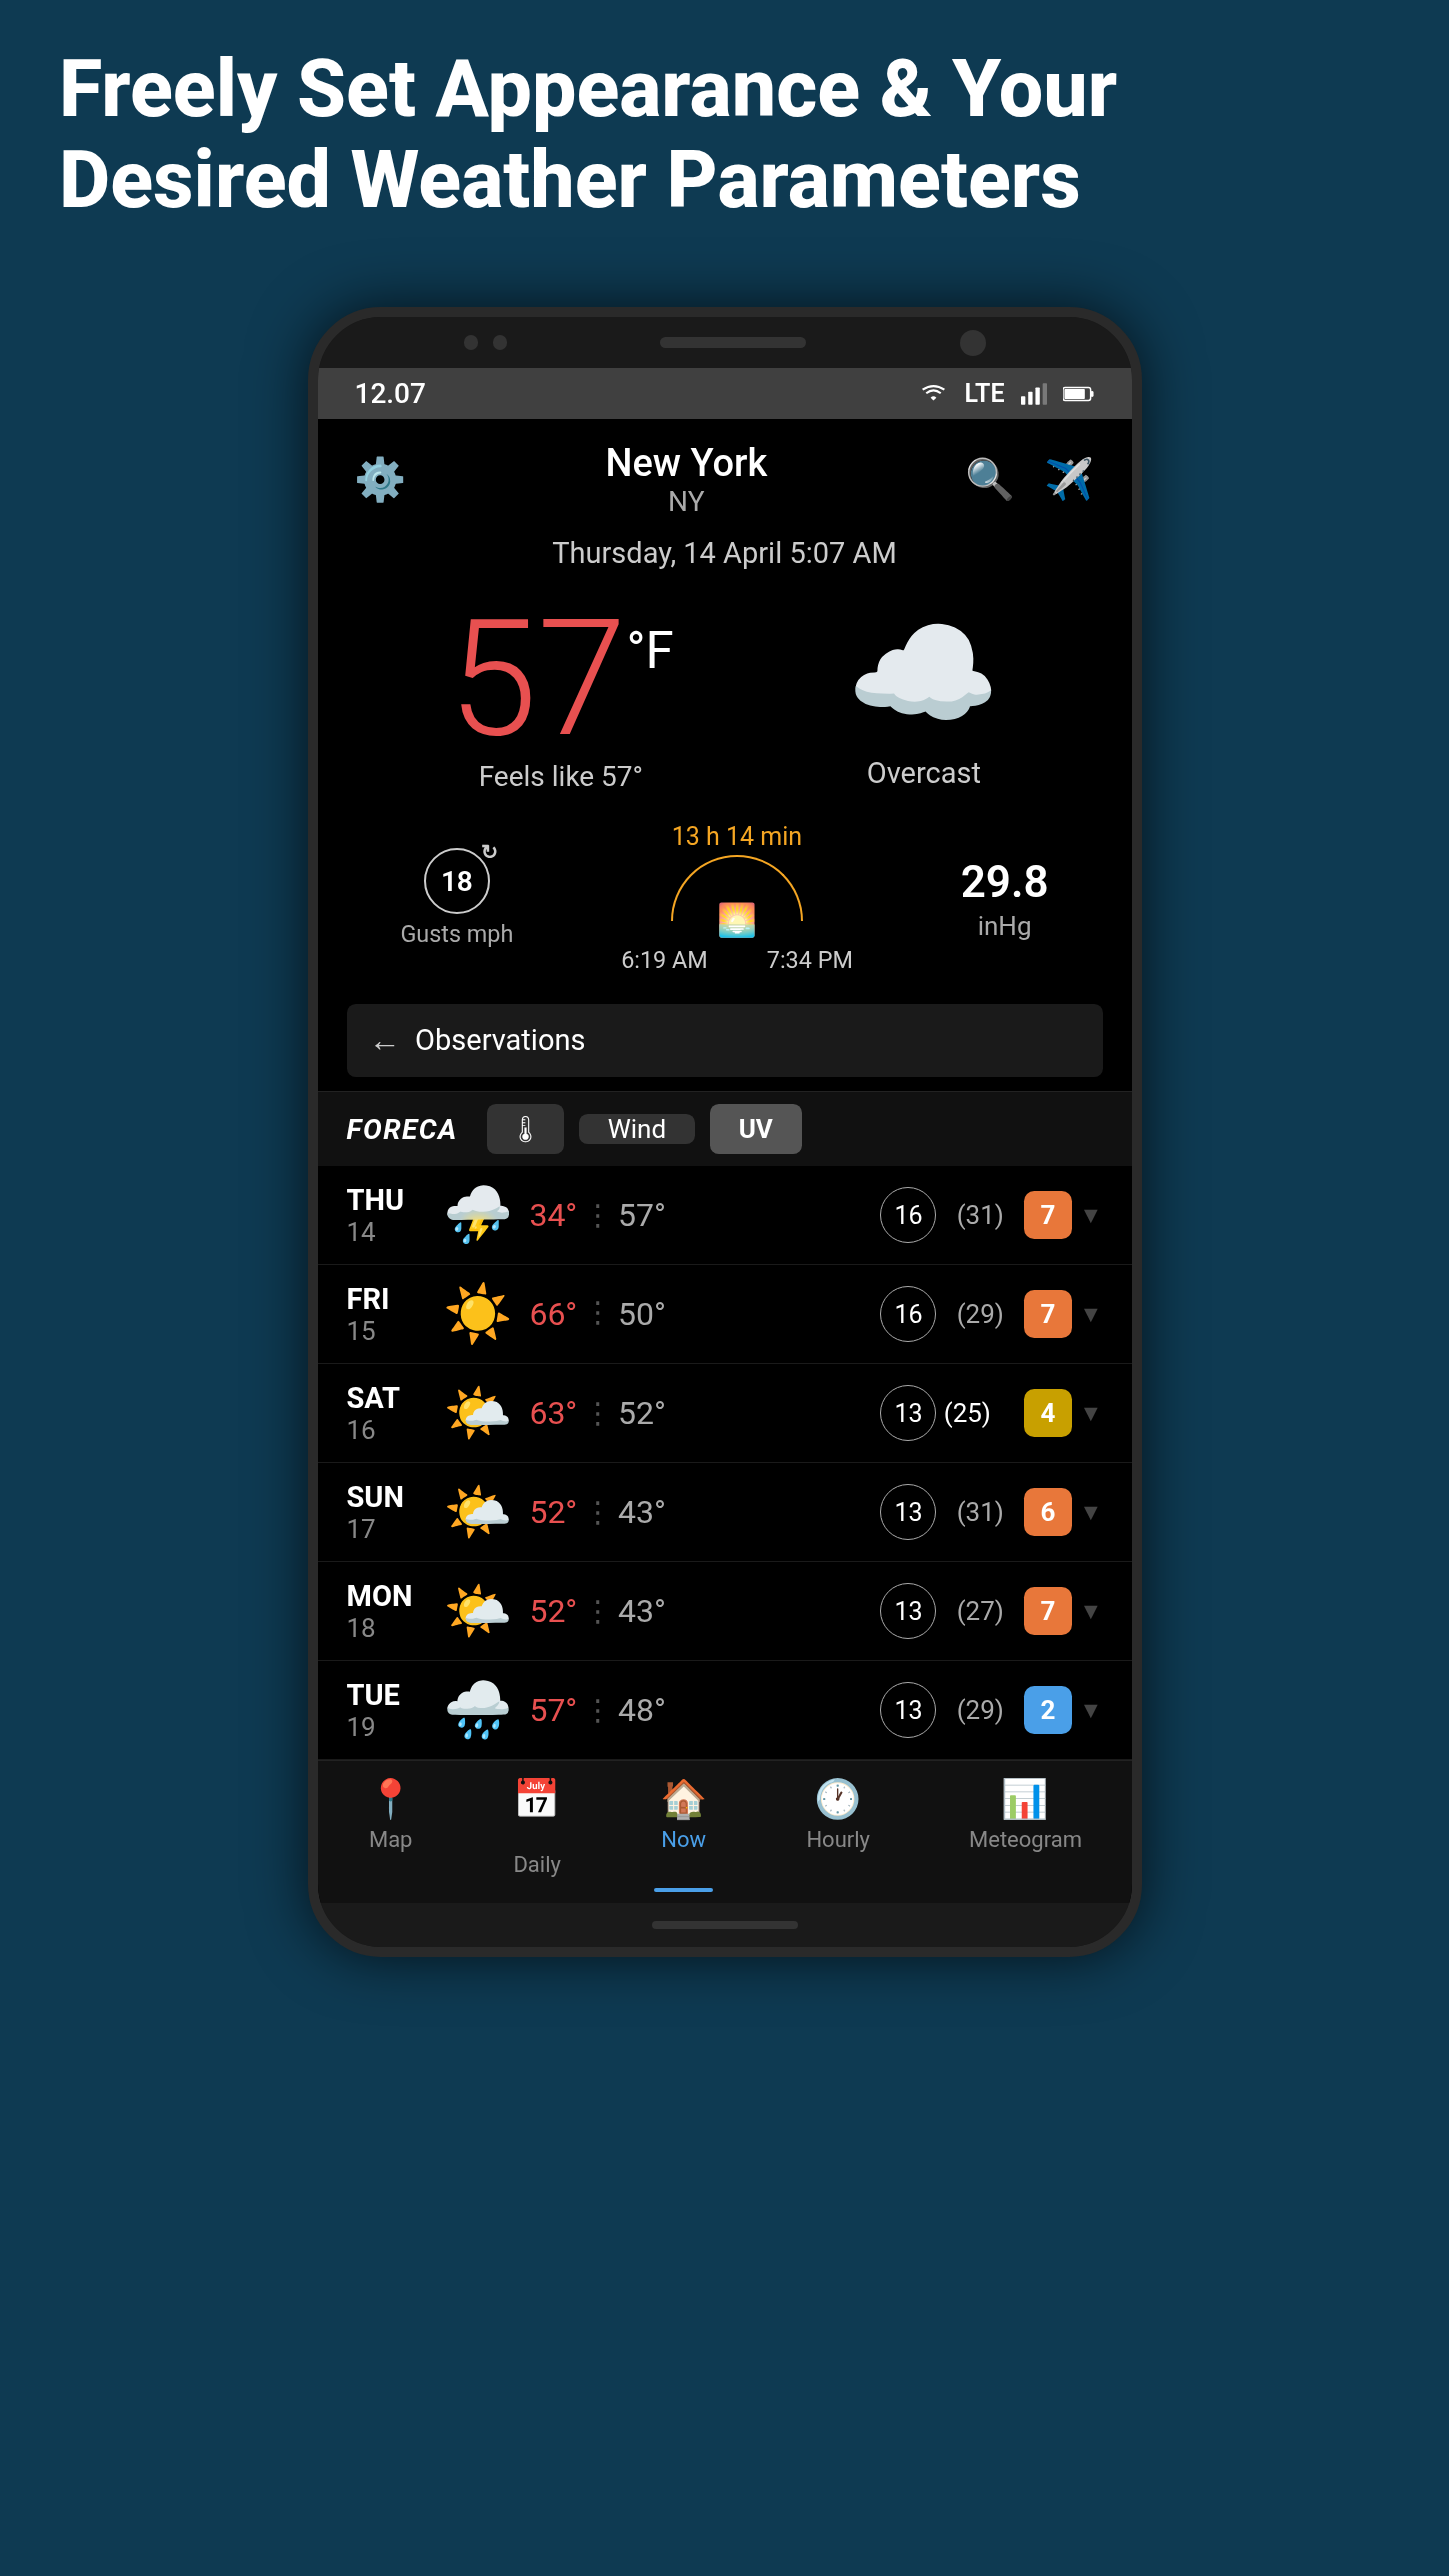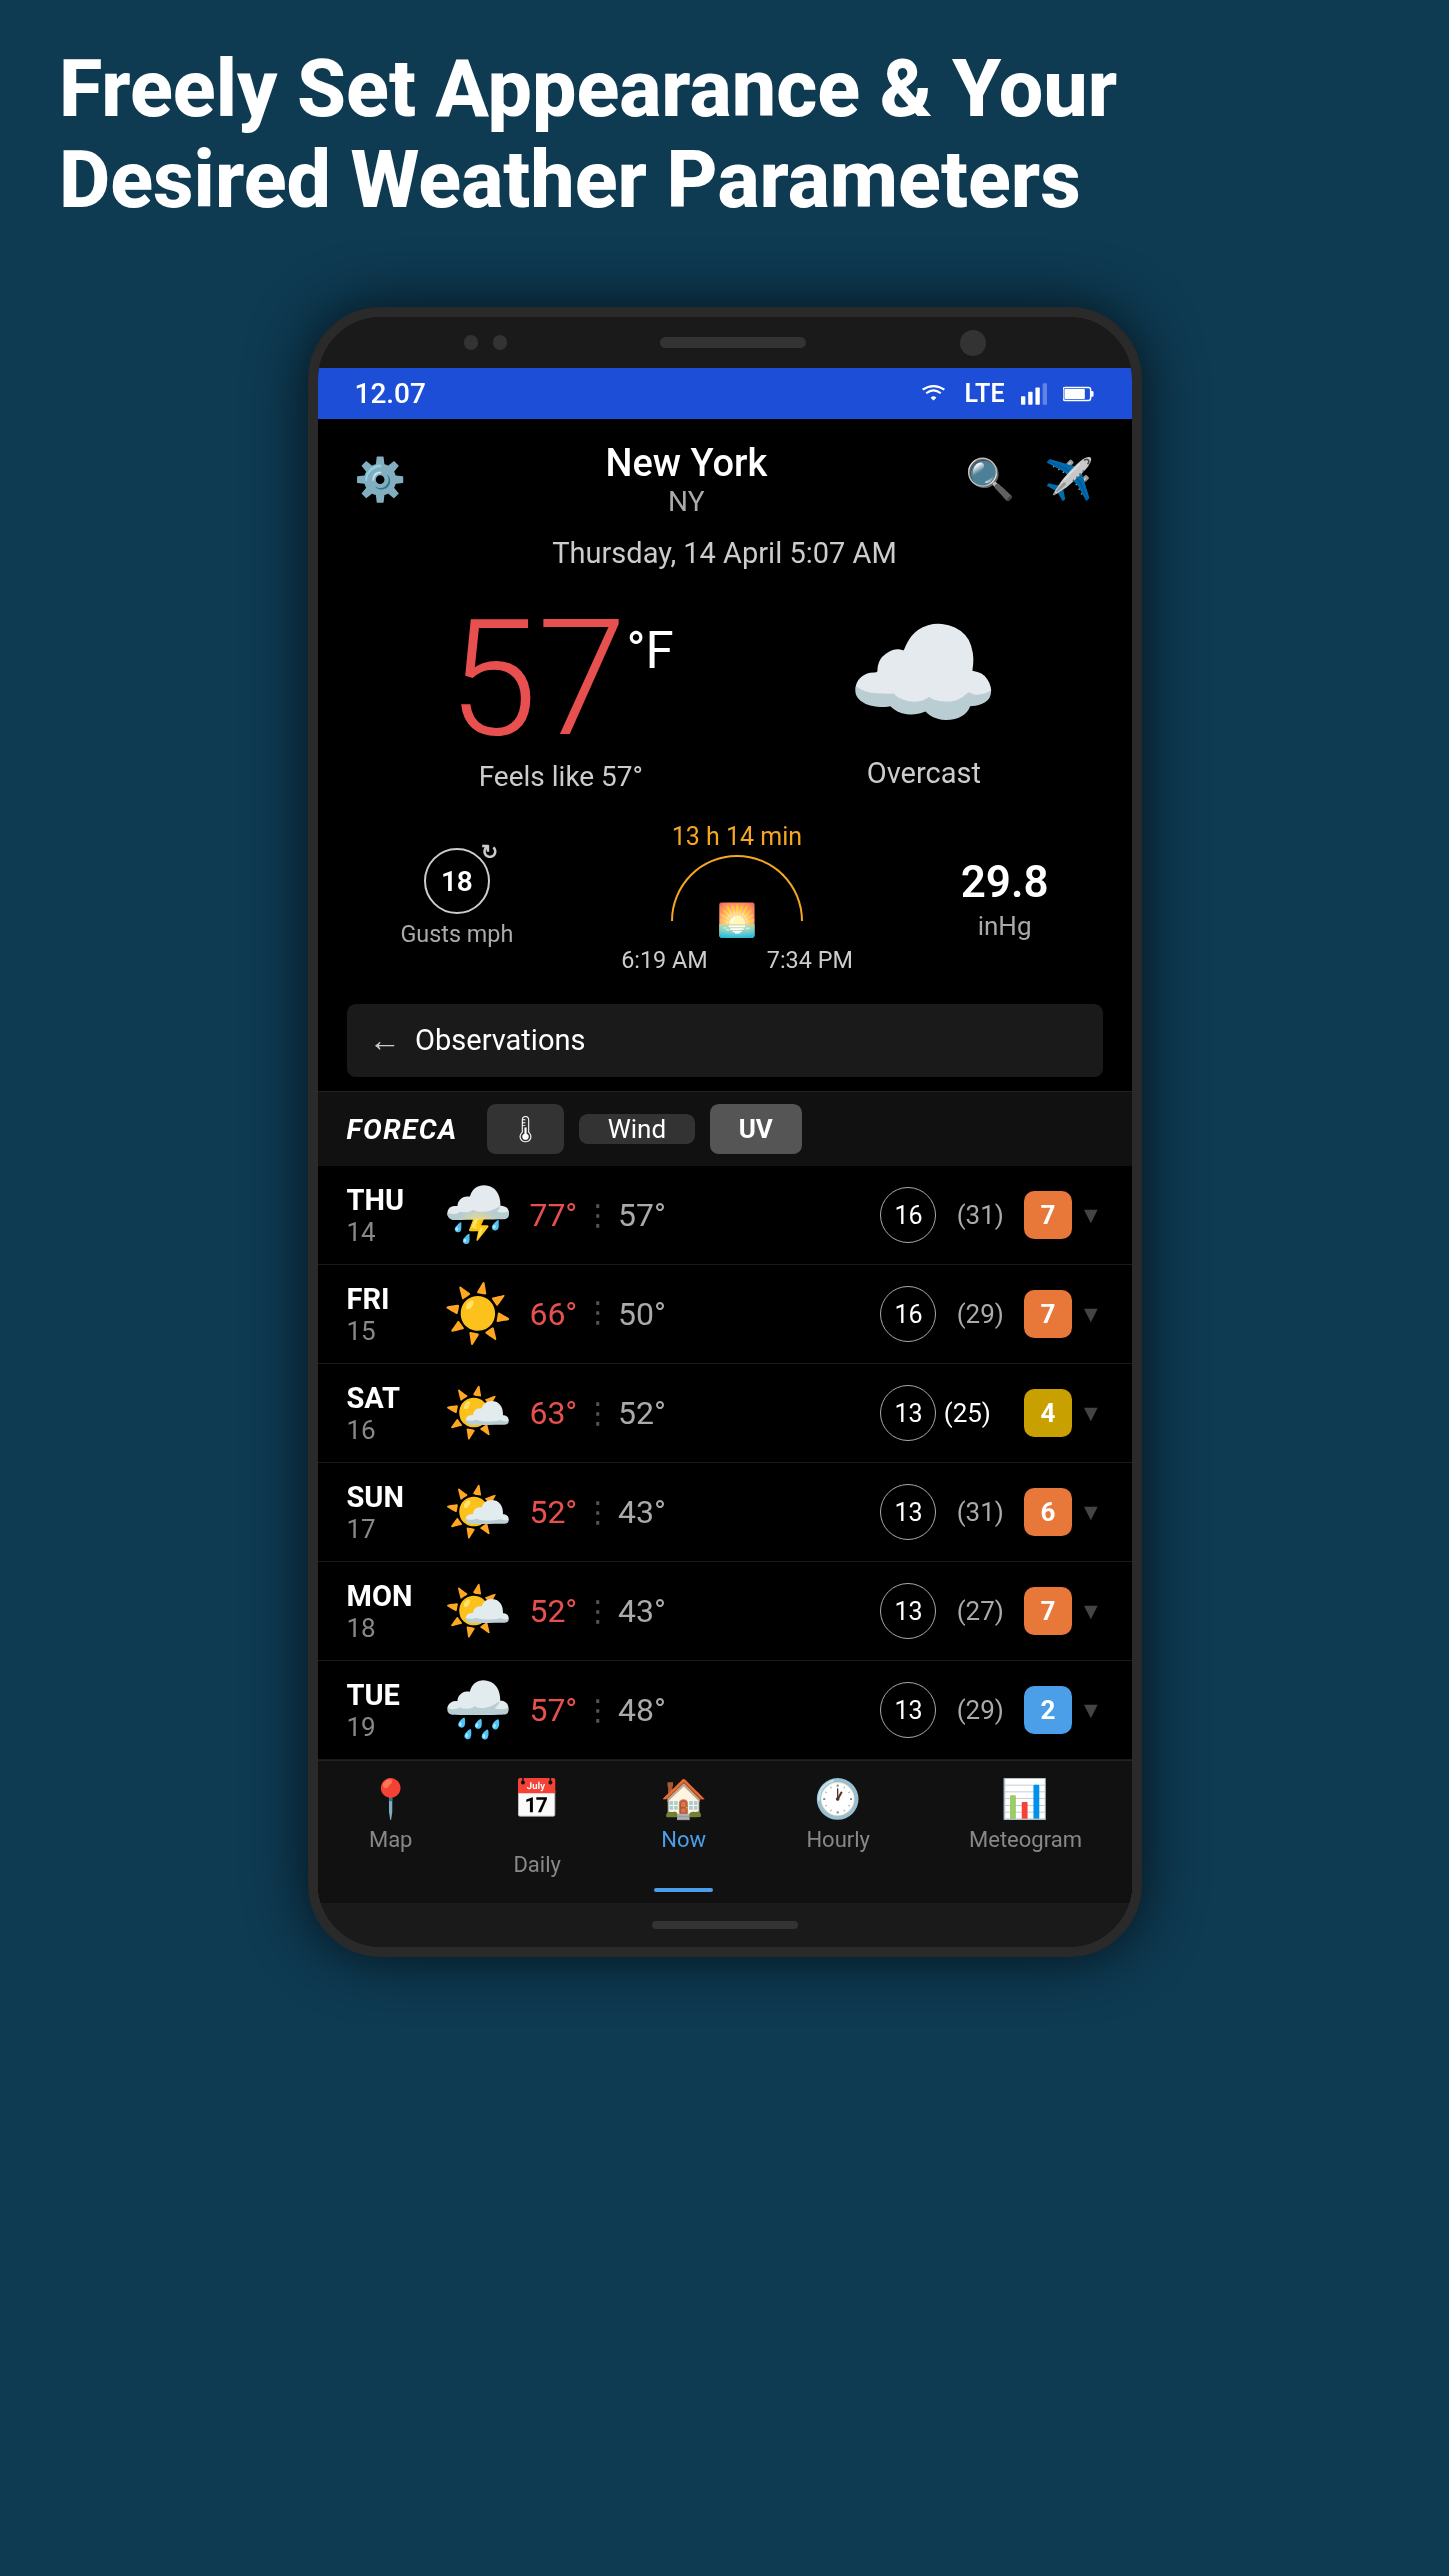--- a/index.html
+++ b/index.html
@@ -24,21 +24,21 @@
 
   <div style="background:#1a1a1a; height:51px; display:flex; align-items:center; justify-content:space-between; padding:0 146px;">
     <div style="display:flex; gap:14.6px;">
       <div style="width:14.6px; height:14.6px; background:#333; border-radius:50%;"></div>
       <div style="width:14.6px; height:14.6px; background:#333; border-radius:50%;"></div>
     </div>
     <div style="width:146px; height:11.7px; background:#333; border-radius:7.3px;"></div>
     <div style="width:26px; height:26px; background:#333; border-radius:50%;"></div>
   </div>
 
-  <div style="background:#1d4ed8; height:51px; display:flex; align-items:center; justify-content:space-between; padding:0 37px;">
+  <div style="background:#404040; height:51px; display:flex; align-items:center; justify-content:space-between; padding:0 37px;">
     <span style="color:white; font-size:28px; font-weight:500;">12.07</span>
     <div style="display:flex; align-items:center; gap:16px; color:white; font-size:25px;">
 
       <svg width="29" height="22" viewBox="0 0 40 30" fill="white">
         <path d="M20 24 L24 20 Q20 16 16 20 Z" fill="white"></path>
         <path d="M10 14 Q20 6 30 14" stroke="white" stroke-width="3" fill="none"></path>
         <path d="M5 9 Q20 -1 35 9" stroke="white" stroke-width="3" fill="none"></path>
       </svg>
       <span style="font-size:25px; font-weight:600;">LTE</span>
 
@@ -128,21 +128,21 @@
 
     <div style="background:#000;">
 
       <div style="display:flex; align-items:center; padding:16px 29px; border-bottom:0.7px solid #1a1a1a; gap:7.3px;">
         <div style="width:88px;">
           <div style="color:white; font-size:29px; font-weight:700;">THU</div>
           <div style="color:#888; font-size:26px;">14</div>
         </div>
         <div style="font-size:56px; width:73px; text-align:center;">⛈️</div>
         <div style="display:flex; align-items:center; gap:5.9px; width:168px; margin-left:7.3px;">
-          <span style="color:#e85050; font-size:32px;">77°</span>
+          <span style="color:#e85050; font-size:32px;">34°</span>
           <span style="color:#555; font-size:29px;">⋮</span>
           <span style="color:#aaa; font-size:32px;">57°</span>
         </div>
         <div style="flex:1;"></div>
         <div style="width:56px; height:56px; border:1.5px solid #aaa; border-radius:50%; display:flex; align-items:center; justify-content:center; color:white; font-size:25px;">16</div>
         <span style="color:#aaa; font-size:26px; width:73px; text-align:center;">(31)</span>
         <div style="width:48px; height:48px; border-radius:10.2px; background:#e8773a; display:flex; align-items:center; justify-content:center; color:white; font-size:26px; font-weight:700;">7</div>
         <span style="color:#444; font-size:23.4px;">▼</span>
       </div>
 

